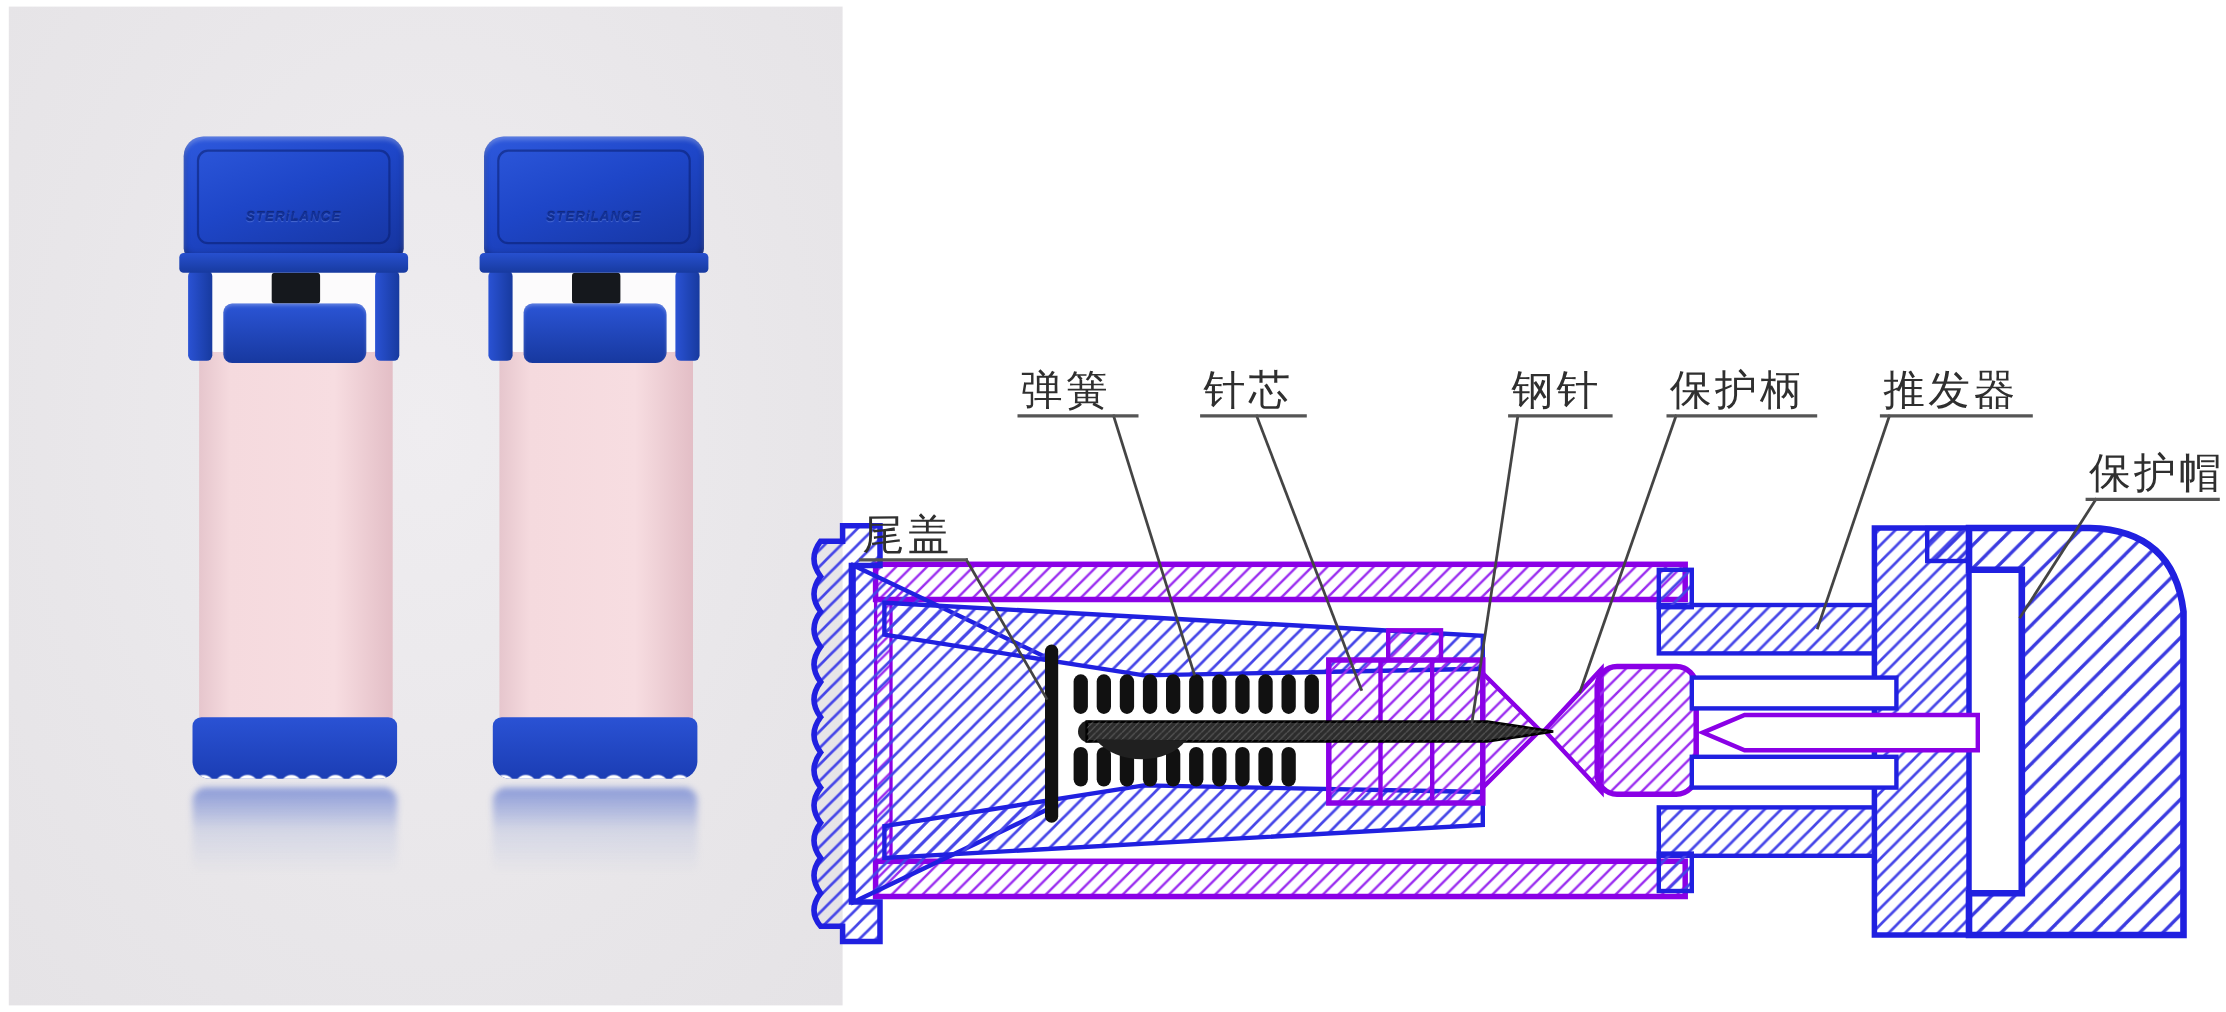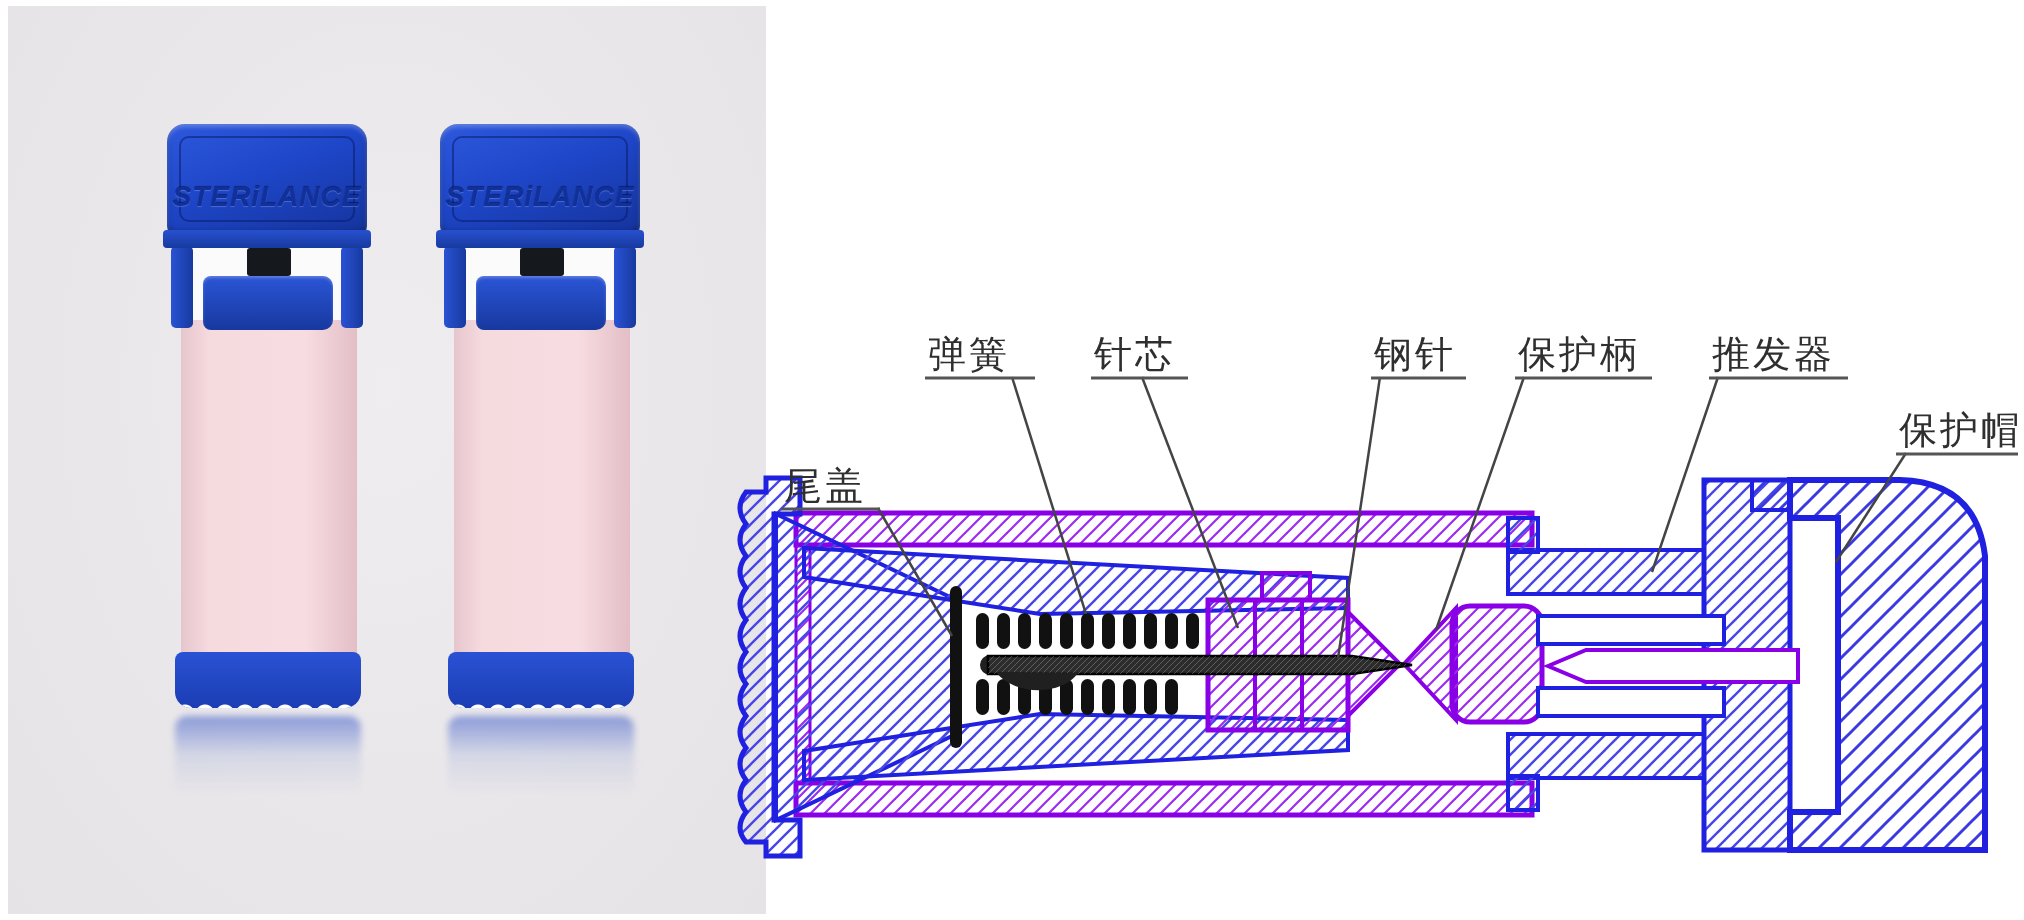--- a/index.html
+++ b/index.html
@@ -21,21 +21,21 @@
     background:linear-gradient(160deg,#2e59dd 0%,#1e46c8 45%,#15339c 100%);
     border-radius:18px 18px 10px 10px;
     box-shadow:inset 0 3px 4px rgba(255,255,255,0.25), inset 0 -4px 6px rgba(0,0,0,0.35);
   }
   .cap-inner{
     position:absolute;left:12px;top:12px;right:12px;bottom:14px;
     border-radius:10px;border:2px solid rgba(10,30,110,0.55);
     display:flex;align-items:center;justify-content:center;
   }
   .brand{
-    font-size:28px;font-weight:bold;font-style:italic;letter-spacing:1px;
+    font-size:12px;font-weight:bold;font-style:italic;letter-spacing:1px;
     color:#10309b;text-shadow:0 1px 1px rgba(160,185,255,0.35), 0 -1px 1px rgba(0,0,20,0.45);
     white-space:nowrap;
     margin-top:36px;
   }
   .cap-bar{
     position:absolute;left:0;top:106px;width:208px;height:18px;
     background:linear-gradient(180deg,#2750cf,#173a9f);border-radius:4px;
   }
   .frame-window{position:absolute;left:28px;top:122px;width:152px;height:74px;background:#fcfbfc;border-radius:4px;}
   .frame-bar{position:absolute;top:122px;width:22px;height:82px;background:linear-gradient(90deg,#2a52d4,#173a9f);border-radius:5px;}

